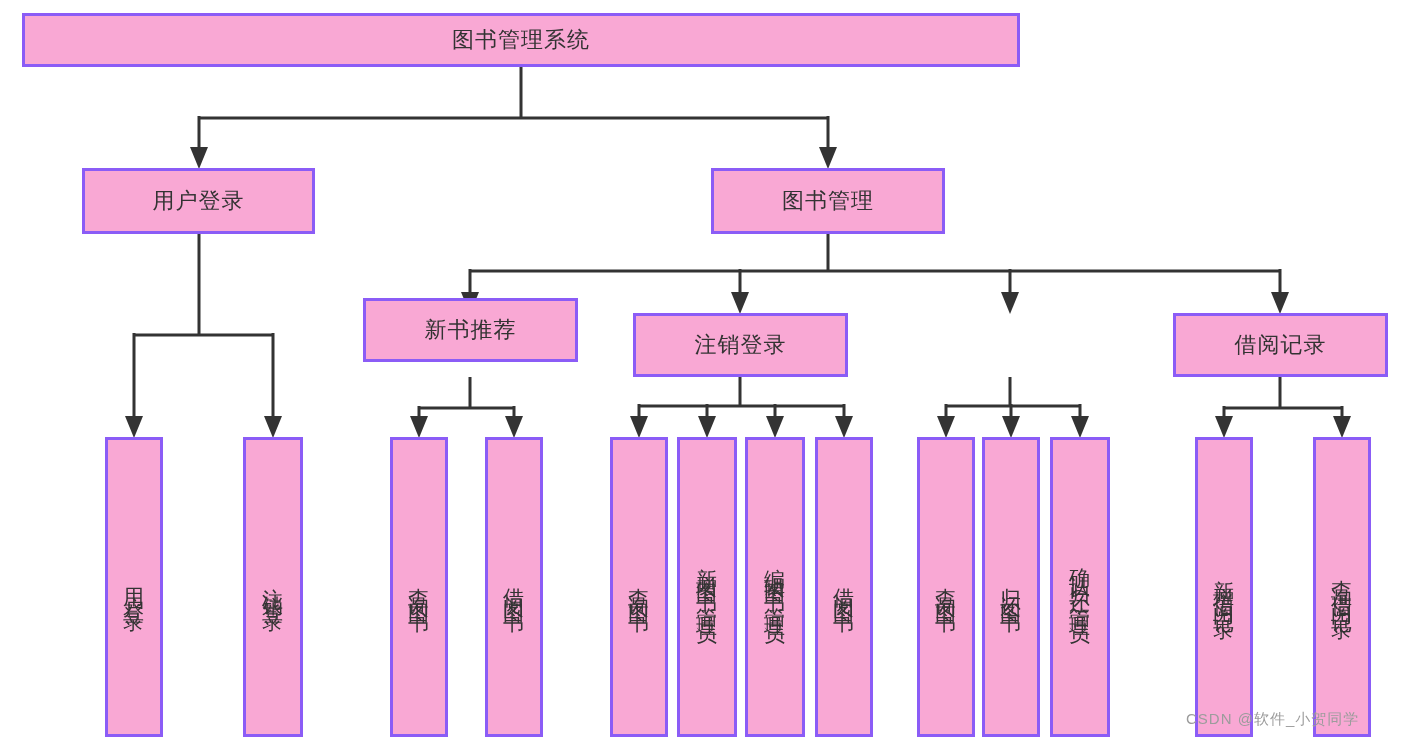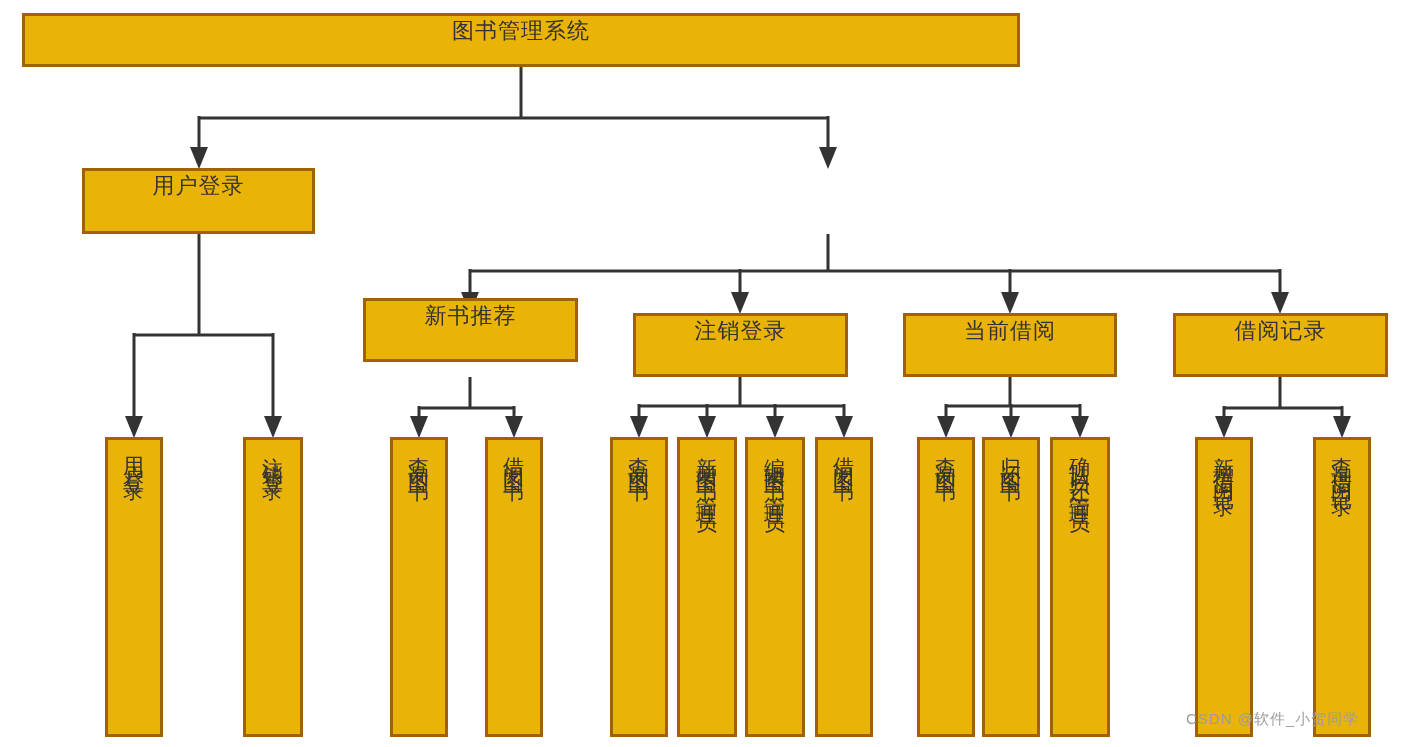--- a/index.html
+++ b/index.html
@@ -14,23 +14,24 @@
   }
   #wires {
     position: absolute;
     left: 0; top: 0;
     width: 1405px; height: 747px;
     z-index: 1;
   }
   .box {
     position: absolute;
     box-sizing: border-box;
-    border: 3px solid #a16207;
-    background: #eab308;
+    border: 3px solid #8b5cf6;
+    background: #f9a8d4;
     display: flex;
+    align-items: center;
     justify-content: center;
     z-index: 2;
     font-size: 22px;
     color: #333333;
     letter-spacing: 1px;
   }
   .leaf { z-index: 2; }
   .vtext {
     writing-mode: vertical-rl;
     text-orientation: mixed;
@@ -113,29 +114,29 @@
     <polygon points="1342,438 1333,416 1351,416" fill="#333333"></polygon>
   </svg>
 
   <div id="n-root" class="box">
     <span>图书管理系统</span>
   </div>
 
   <div id="n-login" class="box">
     <span>用户登录</span>
   </div>
+  <div id="n-mgmt" class="box">
+    <span>图书管理</span>
+  </div>
 
   <div id="n-newrec" class="box">
     <span>新书推荐</span>
   </div>
   <div id="n-borrow" class="box">
     <span>注销登录</span>
-  </div>
-  <div id="n-curr" class="box">
-    <span>当前借阅</span>
   </div>
   <div id="n-record" class="box">
     <span>借阅记录</span>
   </div>
 
   <div id="l1" class="box leaf">
     <span class="vtext">用户登录</span>
   </div>
   <div id="l2" class="box leaf">
     <span class="vtext">注销登录</span>

